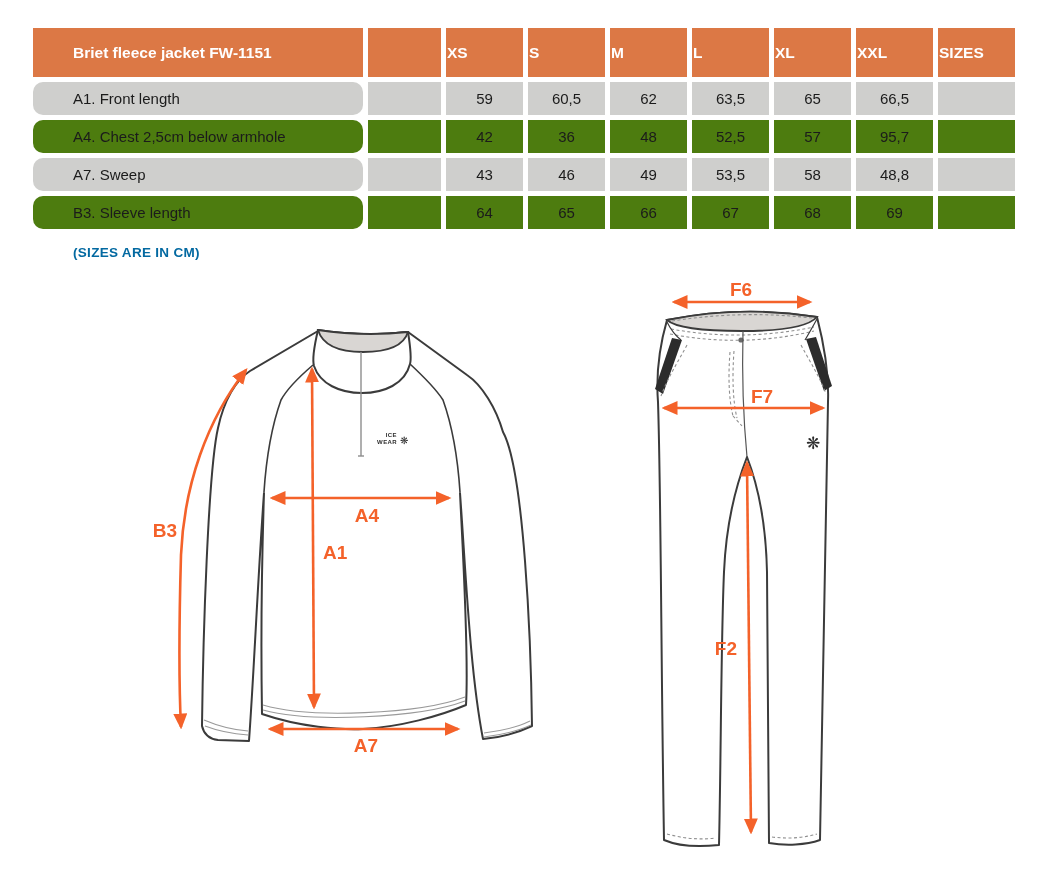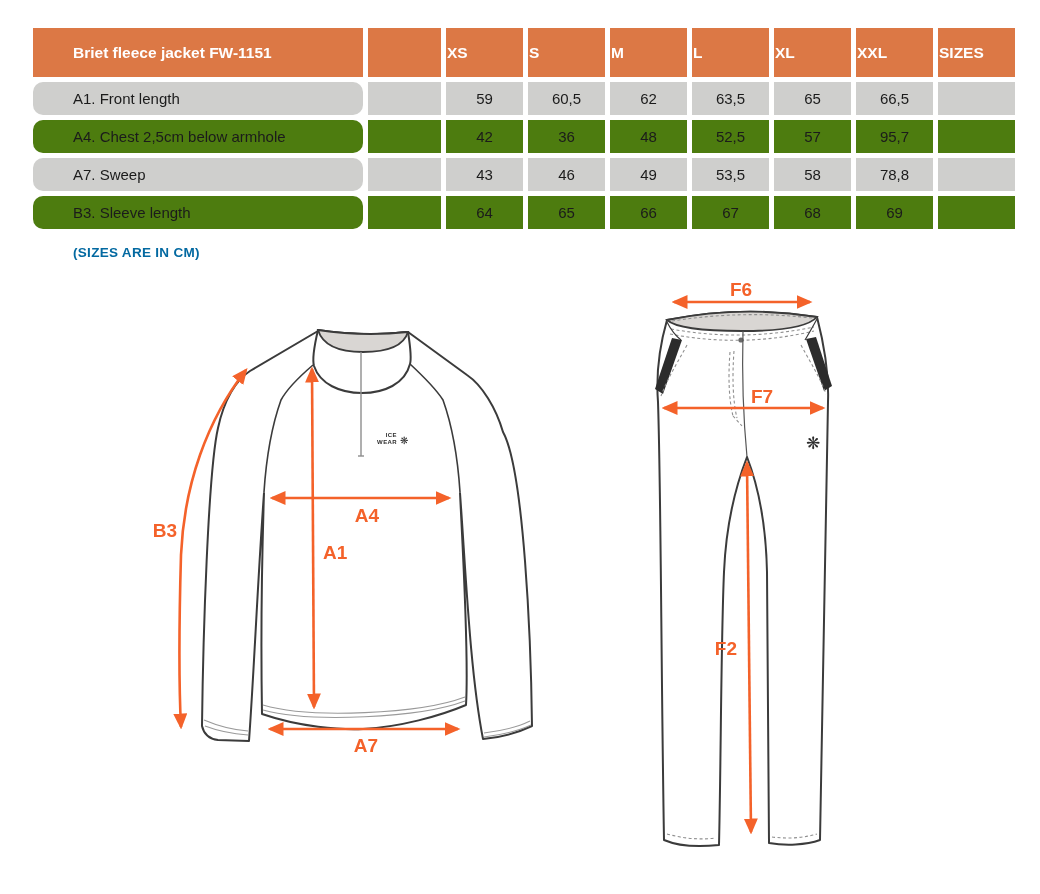--- a/index.html
+++ b/index.html
@@ -97,21 +97,21 @@
       <td></td>
     </tr>
     <tr class="odd">
       <td class="label">A7. Sweep</td>
       <td></td>
       <td>43</td>
       <td>46</td>
       <td>49</td>
       <td>53,5</td>
       <td>58</td>
-      <td>78,8</td>
+      <td>48,8</td>
       <td></td>
     </tr>
     <tr class="even">
       <td class="label">B3. Sleeve length</td>
       <td></td>
       <td>64</td>
       <td>65</td>
       <td>66</td>
       <td>67</td>
       <td>68</td>

